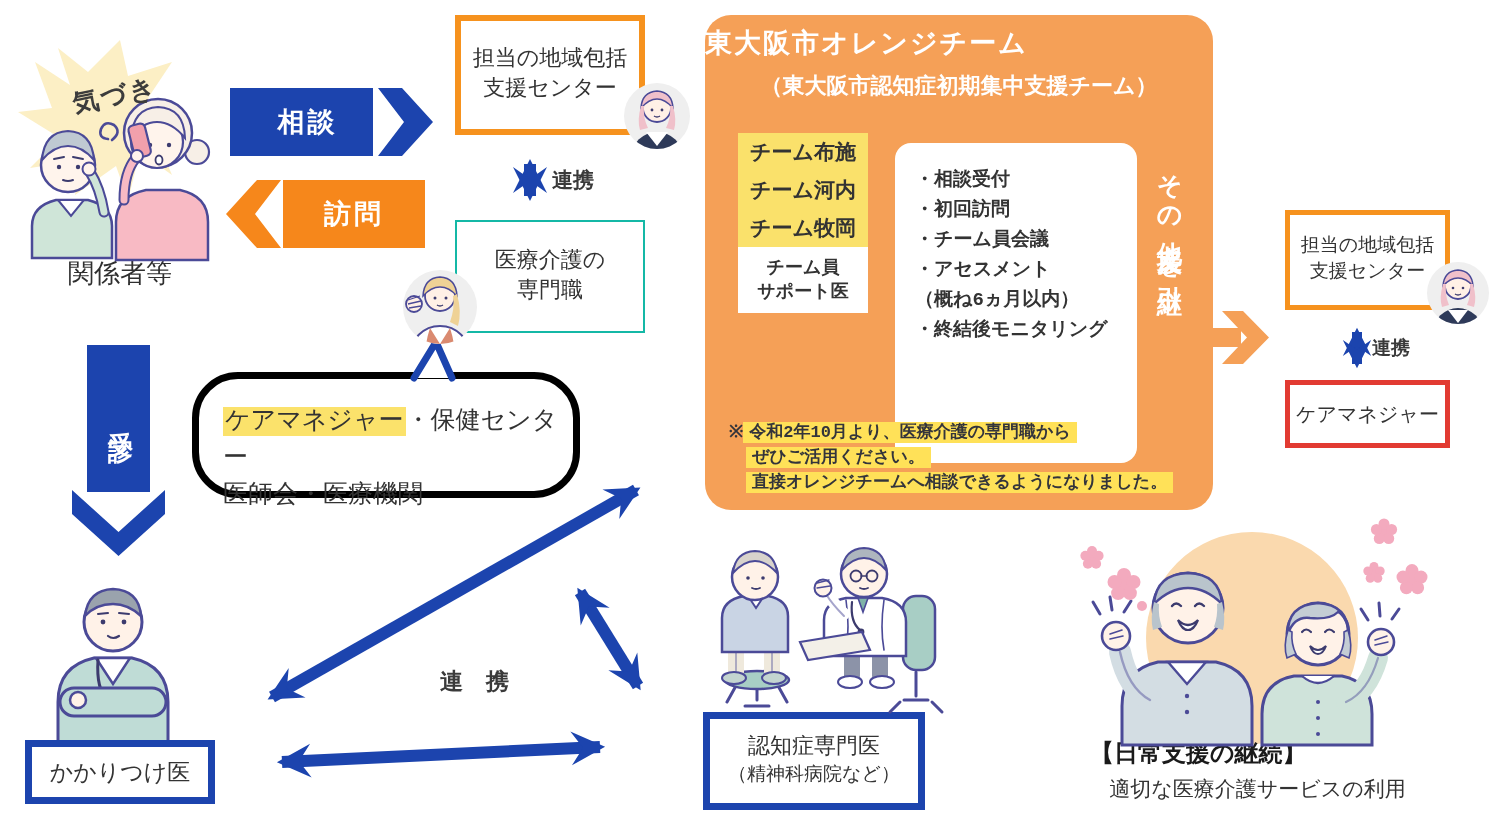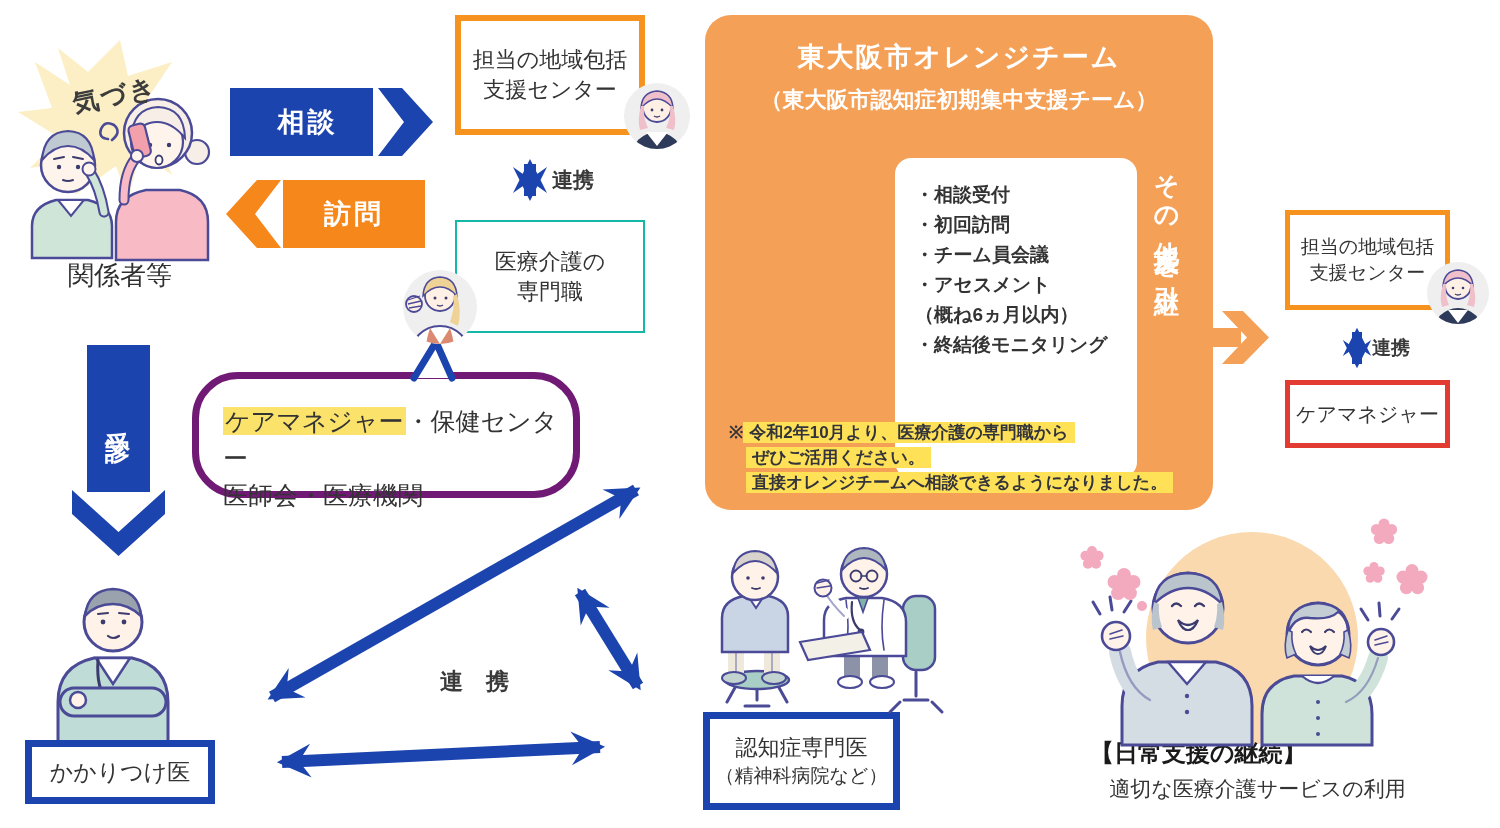--- a/index.html
+++ b/index.html
@@ -1,44 +1,44 @@
 <!DOCTYPE html>
 <html><head>
 <meta charset="utf-8">
 <style>
   html,body{margin:0;padding:0;background:#fff;}
   .canvas{
     position:relative;width:1500px;height:828px;overflow:hidden;background:#fff;
-    font-family:Liberation Sans, sans-serif;color:#333;
+    font-family:Liberation Mono, monospace;color:#333;
   }
   svg.layer{position:absolute;left:0;top:0;}
   #artBack{z-index:1;}
   .box{position:absolute;background:#fff;display:flex;flex-direction:column;align-items:center;justify-content:center;z-index:2;box-sizing:border-box;text-align:center;}
   .box .l1,.box .l2{line-height:1.35;}
   .orange-border{border:6px solid #F6921E;}
   .red-border{border:2px solid #14b8a6;}
   .blue-border{border:7px solid #1C44AE;}
   #artFront{z-index:3;}
   .lbl{position:absolute;z-index:4;display:flex;align-items:center;justify-content:center;}
   .arrow-text{color:#fff;font-weight:bold;font-size:27px;letter-spacing:3px;}
   .renkei{font-weight:bold;color:#3A3A3A;}
   .panel{position:absolute;left:705px;top:15px;width:508px;height:495px;background:#F5A057;border-radius:26px;z-index:2;}
-  .panel-title1{margin-top:24px;text-align:center;color:#fff;font-weight:bold;font-size:27px;letter-spacing:2px;}
+  .panel-title1{margin-top:10px;text-align:left;color:#fff;font-weight:bold;font-size:27px;letter-spacing:2px;}
   .panel-title2{margin-top:10px;text-align:center;color:#fff;font-weight:bold;font-size:22px;}
   .teams{position:absolute;left:33px;top:118px;width:130px;z-index:2;}
   .teams .yellow{background:#FAE16B;}
   .teams .team-row{height:38px;display:flex;align-items:center;justify-content:center;font-size:21px;font-weight:bold;color:#333;}
   .teams .white{background:#fff;padding:9px 0;text-align:center;font-size:18px;font-weight:bold;color:#333;line-height:24px;}
-  .bullets{position:absolute;left:190px;top:128px;width:242px;height:320px;background:#fff;border-radius:16px;box-sizing:border-box;padding:22px 8px 0 20px;margin-top:15px;}
+  .bullets{position:absolute;left:190px;top:128px;width:242px;height:320px;background:#fff;border-radius:16px;box-sizing:border-box;padding:22px 8px 0 20px;}
   .bullets div{font-size:19px;font-weight:bold;color:#333;line-height:30px;white-space:nowrap;}
   .vlabel{position:absolute;left:446px;top:142px;height:240px;writing-mode:vertical-rl;color:#fff;font-weight:bold;font-size:25px;letter-spacing:4px;}
   .note{position:absolute;left:24px;top:406px;font-size:17px;font-weight:bold;color:#33343B;line-height:24px;}
   .note .hl{background:#FFE158;padding:1px 6px;}
   .note .ind{margin-left:17px;margin-top:1px;}
-  .bubble{position:absolute;left:192px;top:372px;width:388px;height:126px;background:#fff;border:7px solid #701a75;border-radius:46px;z-index:2;box-sizing:border-box;padding:24px 0 0 24px;font-size:25px;color:#333;line-height:37px;}
+  .bubble{position:absolute;left:192px;top:372px;width:388px;height:126px;background:#fff;border:7px solid #000000;border-radius:46px;z-index:2;box-sizing:border-box;padding:24px 0 0 24px;font-size:25px;color:#333;line-height:37px;}
   .bubble .hl{background:#FBE26B;padding:0 2px;}
   .tl-caption{position:absolute;left:25px;top:227px;width:190px;text-align:center;font-size:26px;color:#2F2F2F;line-height:32px;z-index:2;font-weight:500;}
   .burst-label{position:absolute;left:55px;top:78px;width:120px;text-align:center;transform:rotate(-12deg);font-size:26px;font-weight:bold;color:#3C3C3C;letter-spacing:2px;z-index:3;}
   .br-title{position:absolute;left:1090px;top:737px;width:335px;font-size:24px;font-weight:bold;color:#1A1A1A;z-index:2;}
   .br-caption{position:absolute;left:1070px;top:775px;width:375px;text-align:center;font-size:21px;color:#333;z-index:2;}
   .vert-text{writing-mode:vertical-rl;}
 </style>
 </head>
 <body>
 
@@ -76,29 +76,40 @@
 
   <div class="bubble">
     <div><span class="hl">ケアマネジャー</span><span>・保健センター</span></div>
     <div>医師会・医療機関</div>
   </div>
 
   <div class="box blue-border" style="left:25px;top:740px;width:190px;height:64px;font-size:23px;">
     <div>かかりつけ医</div>
   </div>
 
-  <div class="box blue-border" style="left:703px;top:712px;width:197px;height:98px;justify-content:flex-start;padding-top:14px;">
+  <div class="box blue-border" style="left:703px;top:712px;width:222px;height:98px;justify-content:flex-start;padding-top:14px;">
     <div class="l1" style="font-size:22px;">認知症専門医</div>
     <div class="l2" style="font-size:19px;">（精神科病院など）</div>
   </div>
 
   <div class="panel">
     <div class="panel-title1">東大阪市オレンジチーム</div>
     <div class="panel-title2">（東大阪市認知症初期集中支援チーム）</div>
 
+    <div class="teams">
+      <div class="yellow">
+        <div class="team-row">チーム布施</div>
+        <div class="team-row">チーム河内</div>
+        <div class="team-row">チーム牧岡</div>
+      </div>
+      <div class="white">
+        <div>チーム員</div>
+        <div>サポート医</div>
+      </div>
+    </div>
 
     <div class="bullets">
       <div>・相談受付</div>
       <div>・初回訪問</div>
       <div>・チーム員会議</div>
       <div>・アセスメント</div>
       <div>（概ね6ヵ月以内）</div>
       <div>・終結後モニタリング</div>
     </div>
 

